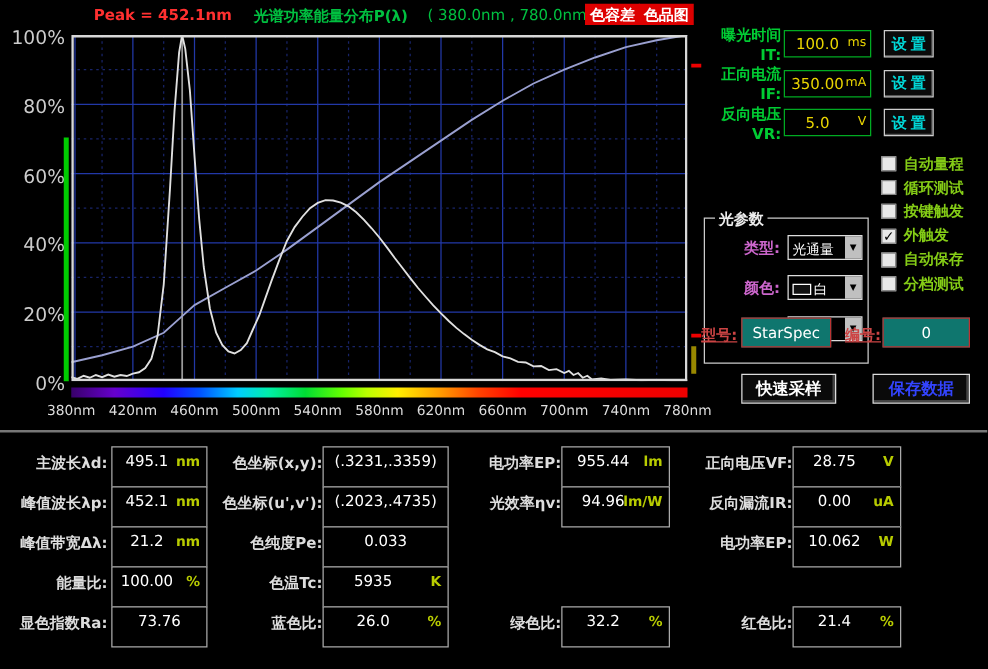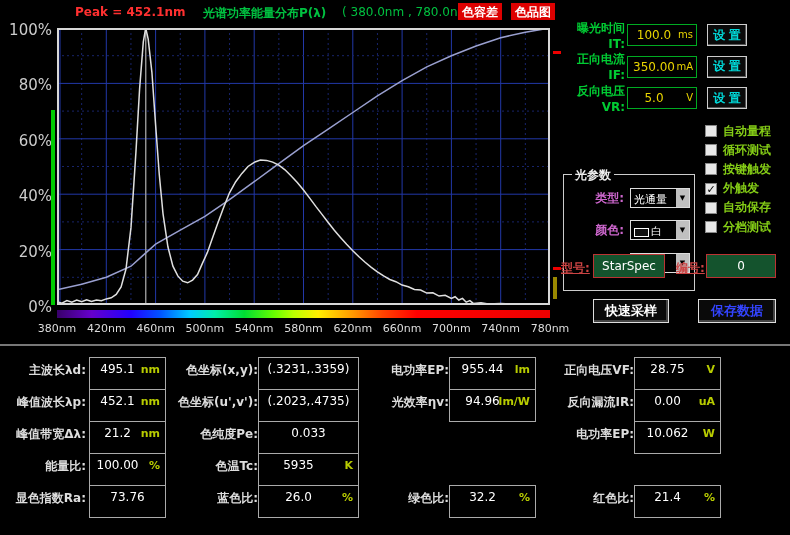--- a/index.html
+++ b/index.html
@@ -6,21 +6,21 @@
   html,body { width:790px; height:535px; background:#000; overflow:hidden;
     font-family:"DejaVu Sans","Liberation Sans",sans-serif; }
   .app { position:relative; width:790px; height:535px; background:#000; color:#ddd; font-size:12px; }
 
   
   .hdr-peak { position:absolute; left:75px; top:5px; color:#ff3030; font-weight:bold; font-size:12px; }
   .hdr-title { position:absolute; left:203px; top:5px; color:#00c040; font-weight:bold; font-size:12px; }
   .hdr-range { position:absolute; left:342px; top:5px; color:#00c040; font-size:12px; }
   .hdr-btn { position:absolute; top:3px; height:17px; background:#dd0000; color:#fff; font-weight:bold;
     font-size:12px; border:none; line-height:16px; padding:0 4px; cursor:pointer; }
-  .hdr-btn.b1 { left:458px; } .hdr-btn.b2 { left:511px; }
+  .hdr-btn.b1 { left:468px; } .hdr-btn.b2 { left:511px; }
 
   
   #plot { position:absolute; left:57px; top:28px; }
   .ylab { position:absolute; width:50px; text-align:right; color:#ccc; font-size:15px; }
   .xlab { position:absolute; top:322px; width:48px; text-align:center; color:#ddd; font-size:11px; }
   .specbar { position:absolute; left:57px; top:310px; width:493px; height:8px;
     background:linear-gradient(to right,#38006a 0%,#6600cc 7%,#2200ff 15%,#0055ff 21%,#00ccff 27%,
       #00eeaa 32%,#00dd33 38%,#66ff00 44%,#bbff00 48%,#ffee00 53%,#ff9900 60%,#ff4400 66%,
       #ff0000 73%,#ee0000 100%); }
   .greenbar { position:absolute; left:51px; top:110px; width:4px; height:195px; background:#00cc00; }
@@ -54,21 +54,21 @@
     vertical-align:middle; margin-right:2px; }
 
   
   .cb-row { position:absolute; left:705px; height:18px; display:flex; align-items:center; cursor:pointer; }
   .cb-box { width:12px; height:12px; background:#e8e8e8; border:1px solid #888; flex:none;
     font-size:11px; line-height:11px; text-align:center; color:#000; font-weight:bold; }
   .cb-label { margin-left:6px; color:#84cc16; font-weight:bold; font-size:12px; white-space:nowrap; }
 
   
   .dev-label { position:absolute; color:#cc4444; font-weight:bold; font-size:12px; top:260px;text-decoration:underline; }
-  .dev-box { position:absolute; top:254px; height:24px; border:1px solid #bb3333; background:#14532d;
+  .dev-box { position:absolute; top:254px; height:24px; border:1px solid #bb3333; background:#0f766e;
     color:#fff; font-size:12px; text-align:center; line-height:22px; }
   .act-btn { position:absolute; top:299px; height:24px; background:#0a0a0a; border:1px solid #ddd;
     box-shadow:inset -2px -2px 0 #444; font-weight:bold; font-size:13px; cursor:pointer; }
   .act-btn.sample { left:593px; width:76px; color:#fff; }
   .act-btn.save { left:698px; width:78px; color:#3344ff; }
 
   
   .separator { position:absolute; left:0; top:344px; width:790px; height:2px; background:#777; }
   .m-label { position:absolute; color:#ddd; font-weight:bold; font-size:12px; white-space:nowrap; }
   .m-box { position:absolute; height:33px; border:1px solid #aaa; background:#000; }

